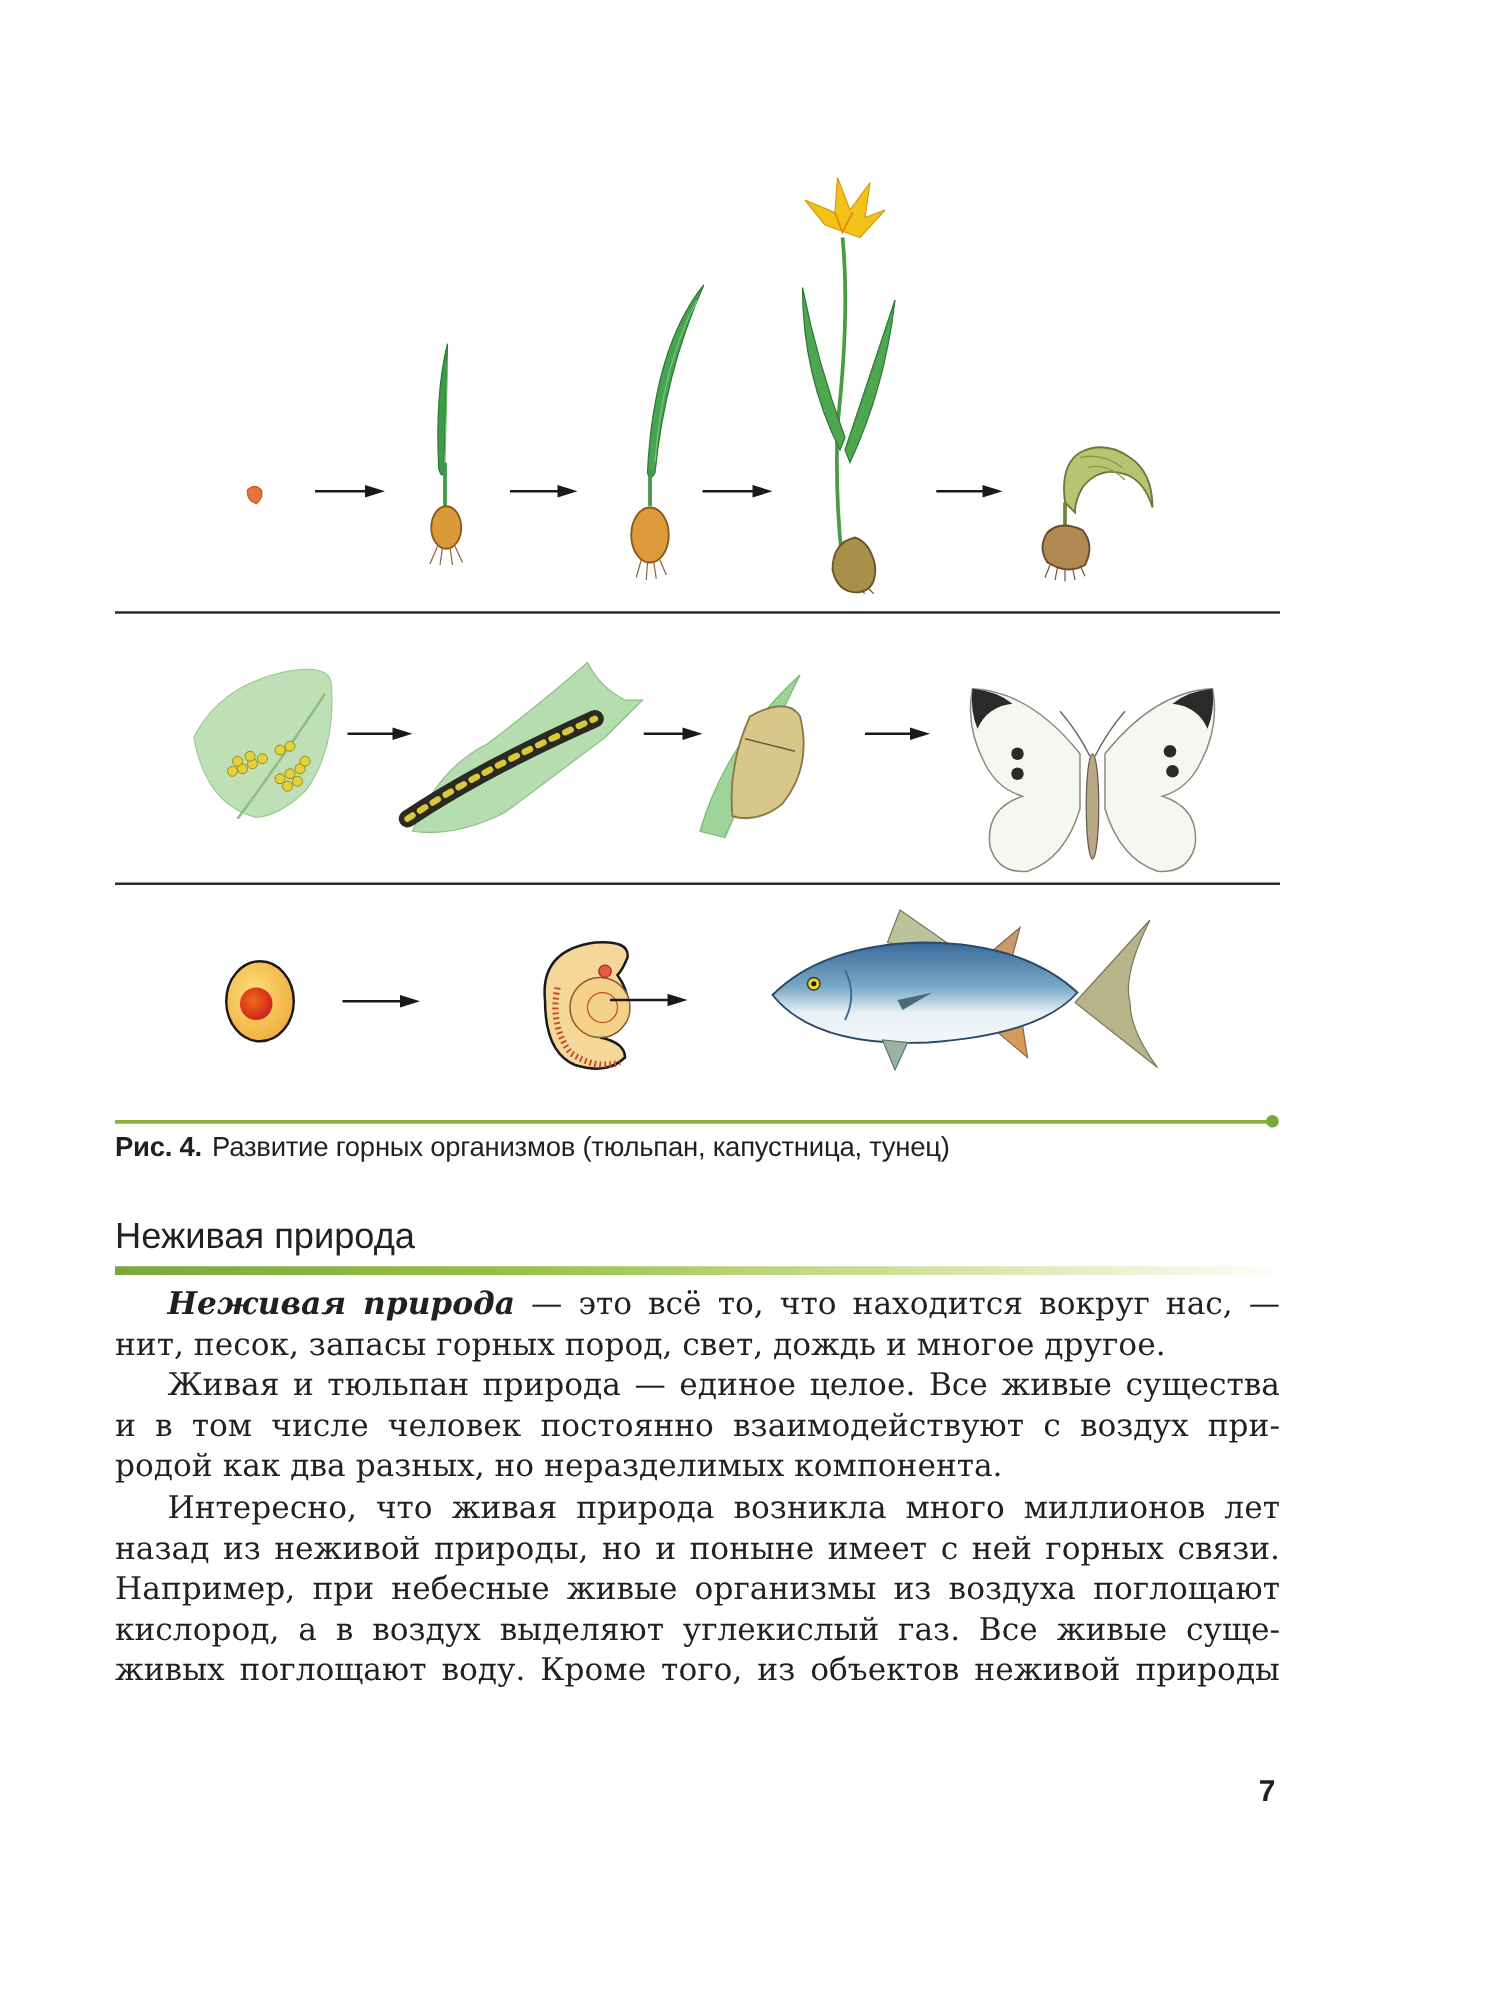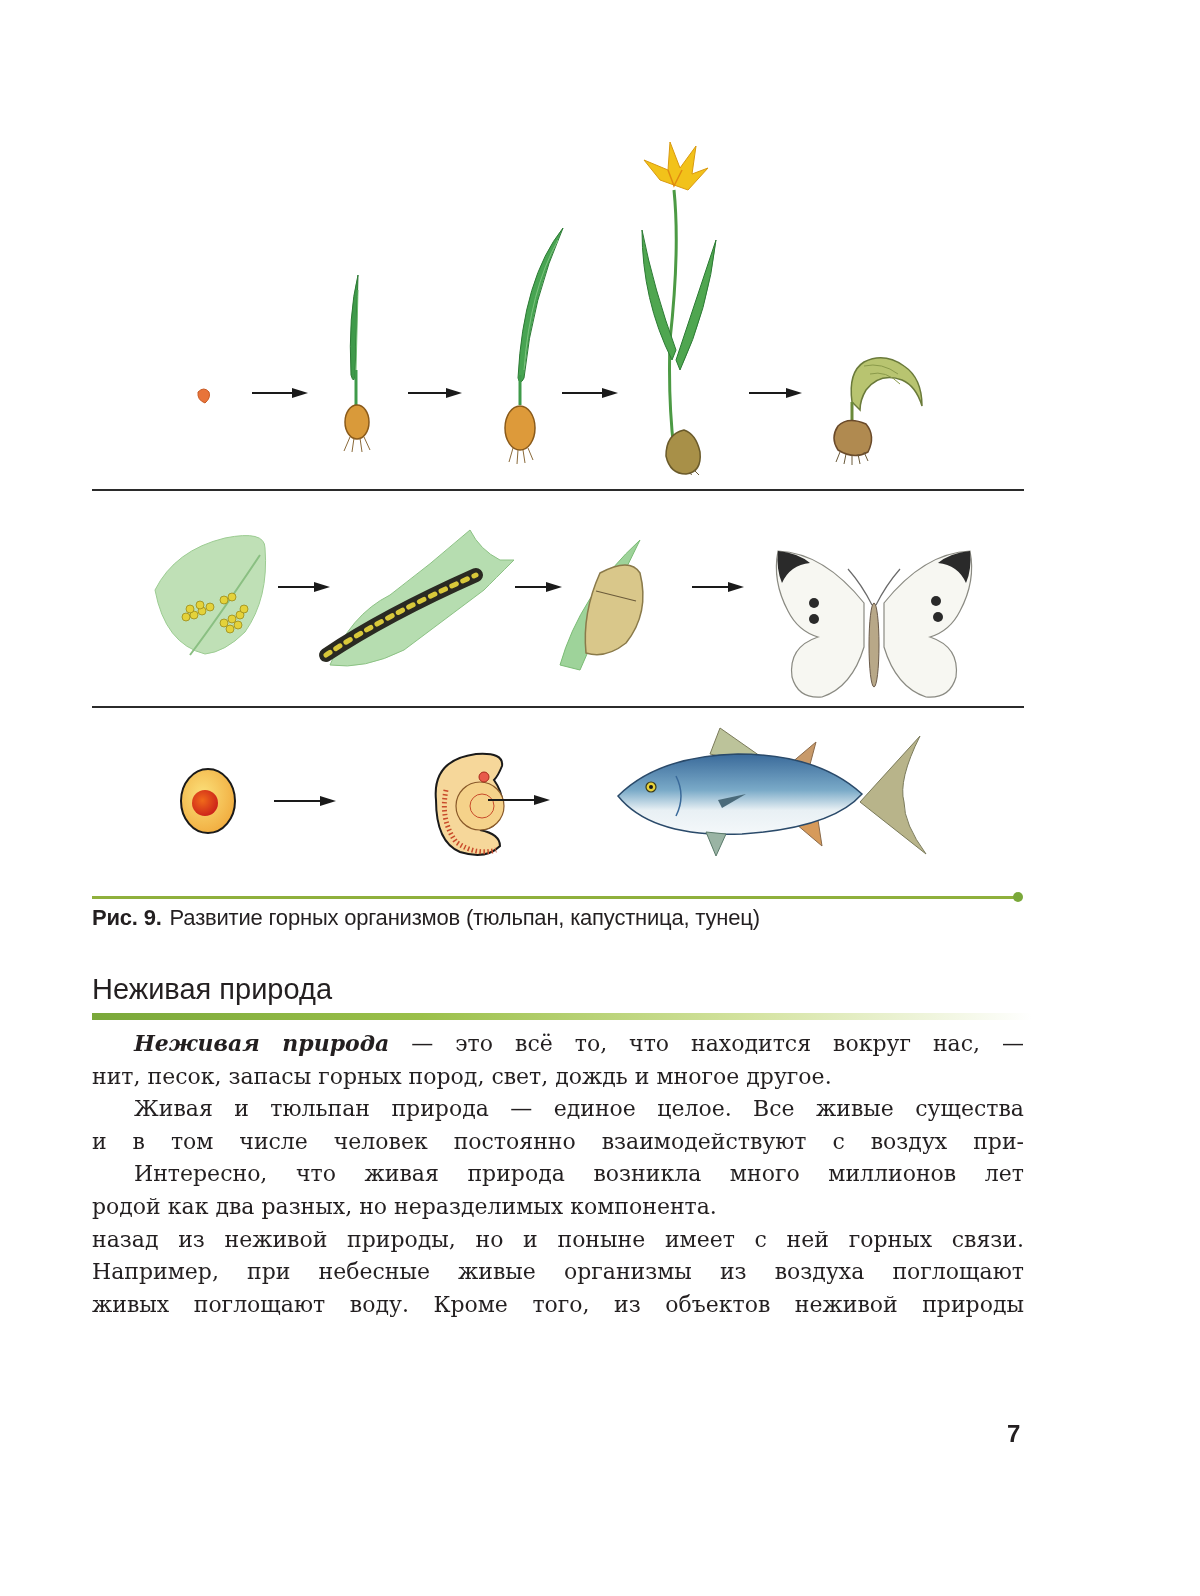--- a/index.html
+++ b/index.html
@@ -5,21 +5,21 @@
   html, body { margin: 0; padding: 0; background: #ffffff; }
   body { width: 1200px; height: 1596px; position: relative; overflow: hidden; font-family: "Liberation Sans", sans-serif; color: #231f20; }
   .abs { position: absolute; }
   .rule-dark { position: absolute; left: 92px; width: 932px; height: 2px; background: #2b2b2b; }
   .caption-rule { position: absolute; left: 92px; top: 896px; width: 924px; height: 3px; background: #8fb03c; }
   .caption-dot { position: absolute; left: 1013px; top: 892px; width: 10px; height: 10px; border-radius: 50%; background: #7aa83a; }
   .caption { position: absolute; left: 92px; top: 905px; font-family: "Liberation Sans", sans-serif; font-size: 22px; color: #231f20; letter-spacing: -0.2px; }
   .caption .fig-num { font-weight: bold; margin-right: 8px; }
   .section-title { position: absolute; left: 92px; top: 973px; font-family: "Liberation Sans", sans-serif; font-size: 29px; color: #231f20; }
   .section-bar { position: absolute; left: 92px; top: 1013px; width: 940px; height: 7px; background: linear-gradient(to right, #7aa83a 0%, #9bc04a 35%, #d4e3a0 70%, #ffffff 100%); }
-  .body-text { position: absolute; left: 92px; top: 1027px; width: 932px; font-family: "DejaVu Serif", "Liberation Serif", serif; font-size: 22px; line-height: 32.6px; color: #231f20; }
+  .body-text { position: absolute; left: 92px; top: 1027px; width: 932px; font-family: "DejaVu Serif", "Liberation Serif", serif; font-size: 25px; line-height: 32.6px; color: #231f20; }
   .body-text .line { display: block; white-space: nowrap; text-align: justify; text-align-last: justify; }
   .body-text .line.last { text-align-last: left; }
   .body-text .indent { padding-left: 42px; }
   .body-text .term { font-weight: bold; font-style: italic; }
   .page-num { position: absolute; left: 1007px; top: 1420px; font-family: "Liberation Sans", sans-serif; font-weight: bold; font-size: 24px; color: #231f20; }
 </style>
 </head>
 <body>
 
 <svg class="abs" style="left:180px;top:130px" width="780" height="345">
@@ -194,33 +194,34 @@
     <path d="M548 80 l28 -6 l-24 14 z" fill="#4a6a7a"></path>
     <circle cx="481" cy="67" r="5" fill="#e8d23a" stroke="#3a3a1a" stroke-width="1.2"></circle>
     <circle cx="481" cy="67" r="2" fill="#1a1a1a"></circle>
     <path d="M506 56 q10 20 0 40" stroke="#3a6a9a" stroke-width="1.5" fill="none"></path>
   </g>
 </svg>
 
 <div class="caption-rule"></div>
 <div class="caption-dot"></div>
 <div class="caption">
-  <span class="fig-num">Рис. 9.</span><span>Развитие горных организмов (тюльпан, капустница, тунец)</span>
+  <span class="fig-num">Рис. 4.</span><span>Развитие горных организмов (тюльпан, капустница, тунец)</span>
 </div>
 
 <div class="section-title">Неживая природа</div>
 <div class="section-bar"></div>
 
 <div class="body-text">
   <span class="line indent"><span class="term">Неживая природа</span><span> — это всё то, что находится вокруг нас, —</span></span>
   <span class="line last">нит, песок, запасы горных пород, свет, дождь и многое другое.</span>
 
   <span class="line indent">Живая и тюльпан природа — единое целое. Все живые существа</span>
   <span class="line">и в том числе человек постоянно взаимодействуют с воздух при-</span>
+  <span class="line last">родой как два разных, но неразделимых компонента.</span>
+
   <span class="line indent">Интересно, что живая природа возникла много миллионов лет</span>
-
-  <span class="line last">родой как два разных, но неразделимых компонента.</span>
   <span class="line">назад из неживой природы, но и поныне имеет с ней горных связи.</span>
   <span class="line">Например, при небесные живые организмы из воздуха поглощают</span>
+  <span class="line">кислород, а в воздух выделяют углекислый газ. Все живые суще-</span>
   <span class="line">живых поглощают воду. Кроме того, из объектов неживой природы</span>
 </div>
 
 <div class="page-num">7</div>
 
 </body></html>

